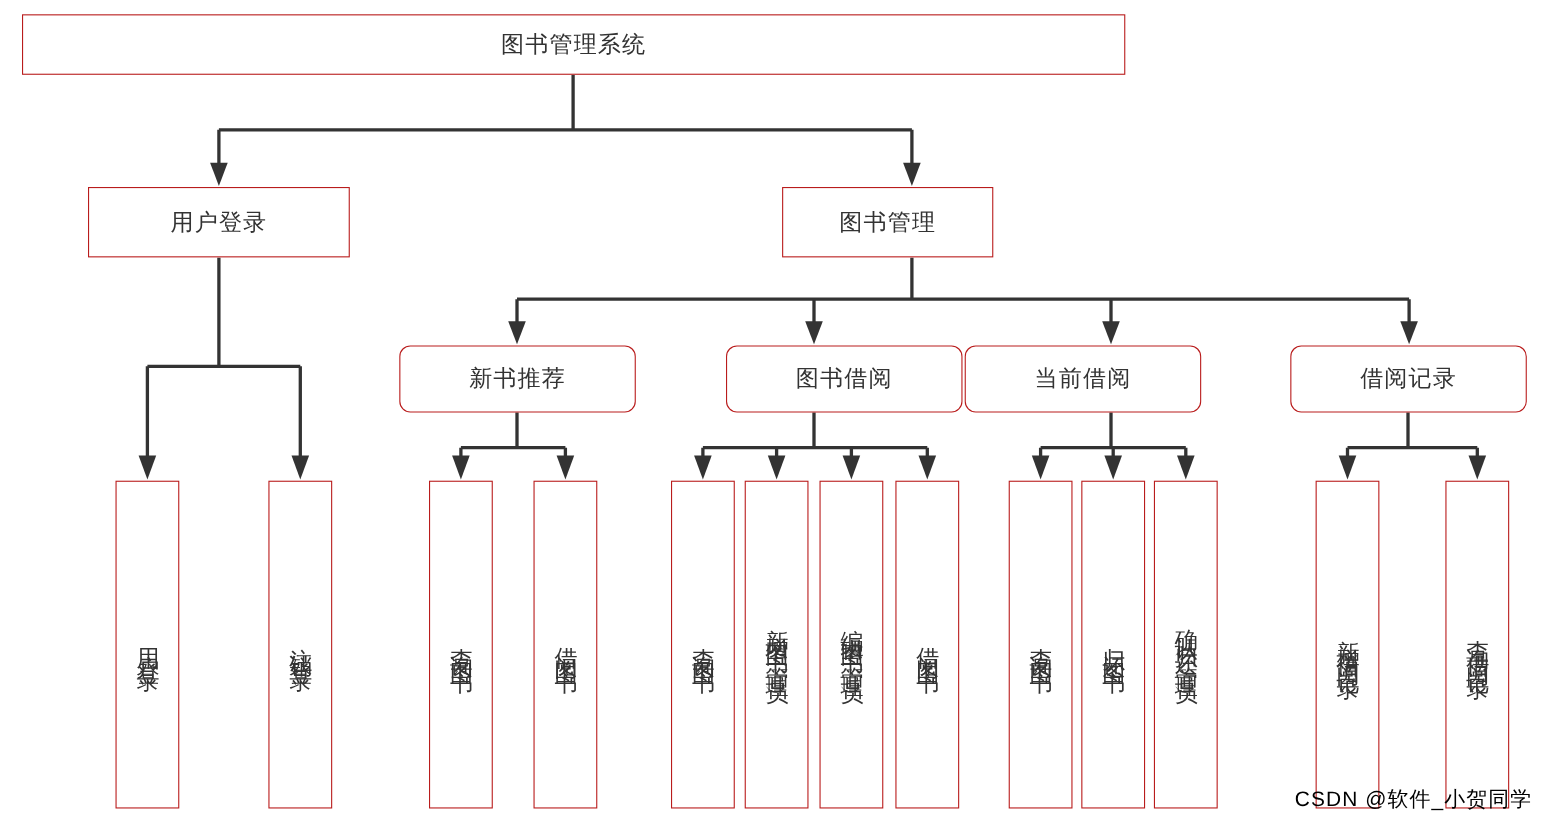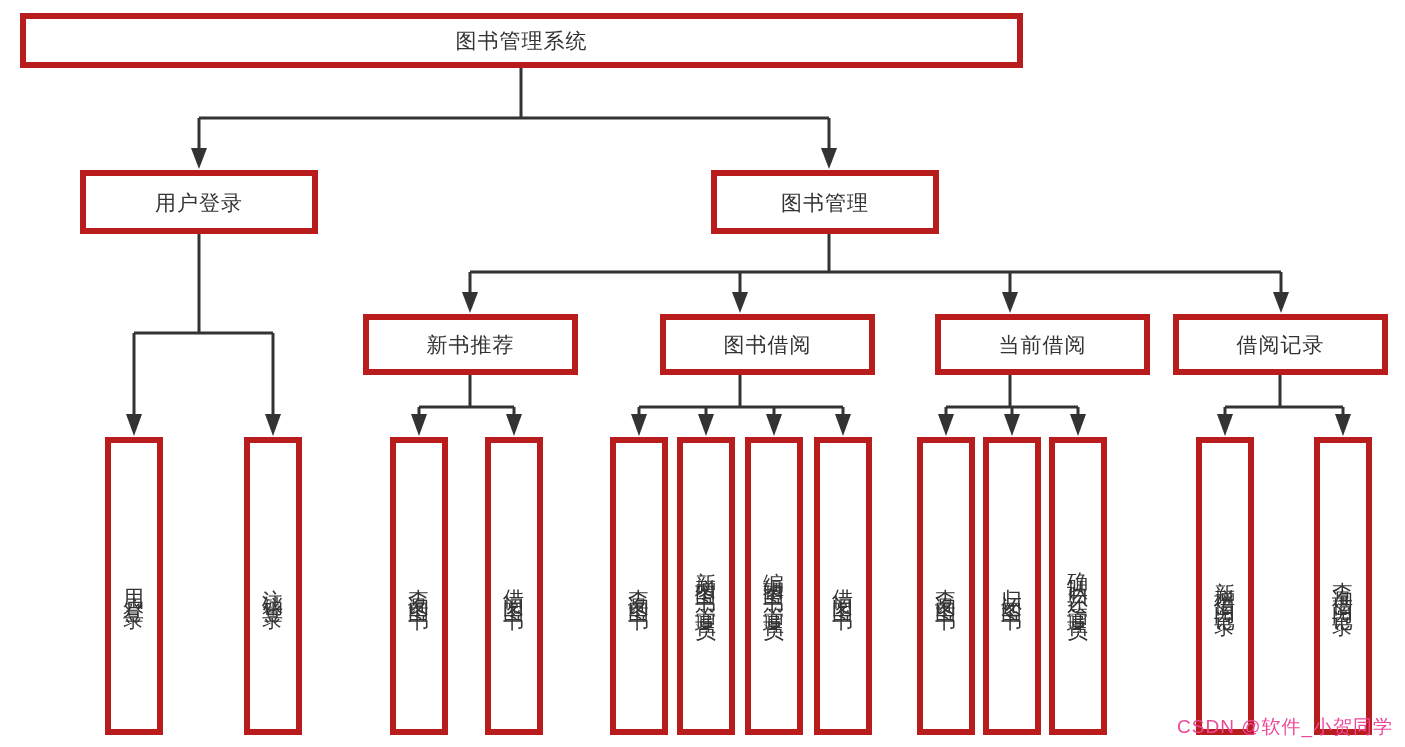--- a/index.html
+++ b/index.html
@@ -2,49 +2,49 @@
 <html><head>
 <meta charset="utf-8">
 <style>
   html,body{margin:0;padding:0;background:#ffffff;}
   .canvas{
     position:relative;width:1405px;height:747px;background:#ffffff;overflow:hidden;
     font-family:"Liberation Sans","DejaVu Sans",sans-serif;color:#333333;
   }
   .wires{position:absolute;left:0;top:0;width:1405px;height:747px;z-index:0;}
   .node{
-    position:absolute;box-sizing:border-box;border:6px solid #b91c1c;background:#ffffff;
+    position:absolute;box-sizing:border-box;border:1px solid #b91c1c;background:#ffffff;
     display:flex;align-items:center;justify-content:center;z-index:1;
   }
   .hlabel{font-size:21px;letter-spacing:1px;line-height:1;white-space:nowrap;}
   .vbox .vlabel{
     writing-mode:vertical-rl;text-orientation:mixed;
     font-size:21px;letter-spacing:7px;line-height:1;white-space:nowrap;
   }
   
   .n-root{left:20px;top:13px;width:1003px;height:55px;}
   
   .n-userlogin{left:80px;top:170px;width:238px;height:64px;}
-  .n-bookmgmt{left:711px;top:170px;width:228px;height:64px;}
+  .n-bookmgmt{left:711px;top:170px;width:192px;height:64px;}
   
-  .lvl3{top:314px;width:215px;height:61px;}
+  .lvl3{top:314px;width:215px;height:61px;border-radius:10px;}
   .n-newbook{left:363px;}
   .n-borrowing{left:660px;}
-  .n-current{left:935px;}
+  .n-current{left:877px;}
   .n-records{left:1173px;align-items:center;}
   
   .vbox{top:437px;width:58px;height:298px;}
   .lfA1{left:105px;} .lfA2{left:244px;}
   .lfB1{left:390px;} .lfB2{left:485px;}
   .lfC1{left:610px;} .lfC2{left:677px;} .lfC3{left:745px;} .lfC4{left:814px;}
   .lfD1{left:917px;} .lfD2{left:983px;} .lfD3{left:1049px;}
   .lfE1{left:1196px;} .lfE2{left:1314px;}
   .watermark{
     position:absolute;right:12px;bottom:7px;z-index:3;
-    font-size:19px;color:#ec4899;letter-spacing:1px;white-space:nowrap;
+    font-size:19px;color:#000000;letter-spacing:1px;white-space:nowrap;
   }
 </style>
 </head>
 <body>
 
 <div class="canvas">
 
   <svg class="wires" viewBox="0 0 1405 747" xmlns="http://www.w3.org/2000/svg" fill="none" stroke="#333333" stroke-width="3">
 
     <path d="M521,68 V118 M199,118 H829 M199,118 V150 M829,118 V150"></path>

